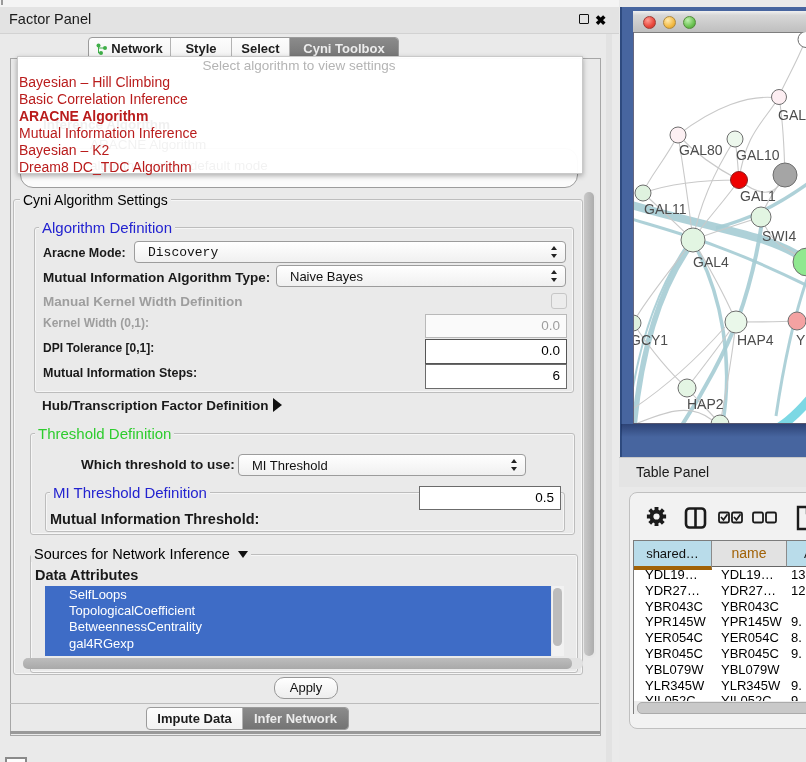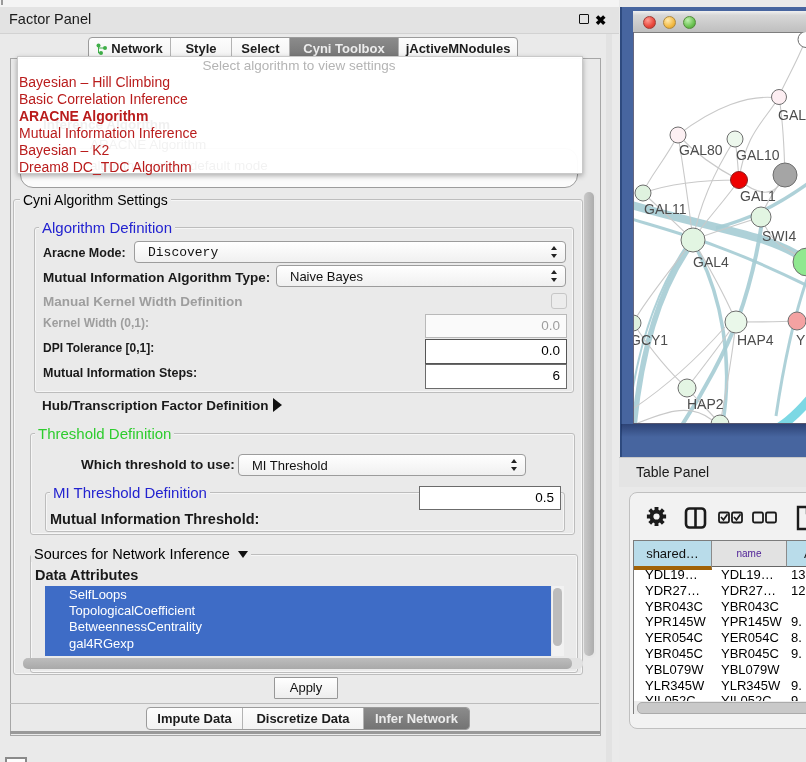--- a/index.html
+++ b/index.html
@@ -50,21 +50,20 @@
 <div class="seg" style="left:88px;top:37px;">
   <div style="width:81px;"><svg width="12" height="12" viewBox="0 0 12 12" style="vertical-align:-2px;margin-right:3px;">
         <circle cx="2.5" cy="2.5" r="2" fill="#3fae48"></circle>
         <circle cx="9" cy="5" r="2" fill="#3fae48"></circle>
         <circle cx="5" cy="10" r="2" fill="#3fae48"></circle>
         <path d="M2.5 2.5 L2.5 10 L5 10 M2.5 5 L9 5" stroke="#3fae48" stroke-width="1" fill="none"></path>
       </svg>Network</div>
   <div style="width:60px;">Style</div>
   <div style="width:57px;">Select</div>
   <div class="sel" style="width:108px;">Cyni Toolbox</div>
-  <div style="width:118px;">jActiveMNodules</div>
 </div>
 
 <div class="abs" style="left:20px;top:148px;width:556px;height:38px;border:1px solid #9c9c9c;border-radius:13px;background:#fbfbfb;"></div>
 
 <div class="grp" style="left:13px;top:199px;width:568px;height:474px;"></div>
 <div class="gtitle" style="left:20px;top:192px;font-size:14px;">Cyni Algorithm Settings</div>
 
 <div class="abs" style="left:583px;top:192px;width:13px;height:466px;background:#e7e7e7;border-radius:6px;"></div>
 <div class="abs" style="left:584px;top:192px;width:10px;height:464px;background:linear-gradient(90deg,#c9c9c9,#adadad);border-radius:5px;"></div>
 
@@ -127,27 +126,26 @@
 
 <div class="abs" style="left:45px;top:586px;width:506px;height:70px;background:#3e6cc6;overflow:hidden;">
   <div style="font-size:13px;color:#fff;padding-left:24px;line-height:16.2px;padding-top:1px;">SelfLoops<br>TopologicalCoefficient<br>BetweennessCentrality<br>gal4RGexp</div>
 </div>
 <div class="abs" style="left:552px;top:586px;width:12px;height:70px;background:#f2f2f2;"></div>
 <div class="abs" style="left:553px;top:588px;width:9px;height:58px;background:#bcbcbc;border-radius:5px;"></div>
 
 <div class="abs" style="left:23px;top:658px;width:560px;height:11px;background:#e2e2e2;border-radius:5px;"></div>
 <div class="abs" style="left:23px;top:658px;width:549px;height:11px;background:linear-gradient(#bdbdbd,#a9a9a9);border-radius:5px;"></div>
 
-<div class="abs" style="left:274px;top:677px;width:62px;height:20px;border:1px solid #979797;border-radius:1px;background:linear-gradient(#ffffff,#ededed);text-align:center;font-size:13px;line-height:20px;color:#111;">Apply</div>
+<div class="abs" style="left:274px;top:677px;width:62px;height:20px;border:1px solid #979797;border-radius:10px;background:linear-gradient(#ffffff,#ededed);text-align:center;font-size:13px;line-height:20px;color:#111;">Apply</div>
 
 <div class="abs" style="left:10px;top:703px;width:589px;height:1px;background:#bcbcbc;"></div>
 <div class="abs" style="left:10px;top:731px;width:590px;height:3px;background:#999999;"></div>
 <div class="seg" style="left:146px;top:707px;">
   <div style="width:95px;">Impute Data</div>
-  <div style="width:120px;">Discretize Data</div>
   <div class="sel" style="width:105px;">Infer Network</div>
 </div>
 
 <div class="abs" style="left:5px;top:757px;width:18px;height:12px;border:2px solid #8a8a8a;background:#fdfdfd;"></div>
 
 <div class="abs" style="left:17px;top:56px;width:564px;height:116px;background:rgba(255,255,255,0.97);
      border:1px solid #c9c9c9;box-shadow:0 2px 5px rgba(0,0,0,0.3);z-index:50;"></div>
 <div class="abs" style="left:17px;top:58px;width:564px;text-align:center;font-size:13.5px;color:#b4b4b4;z-index:51;">Select algorithm to view settings</div>
 <div class="abs" style="left:43px;top:117px;z-index:52;font-size:13.5px;font-weight:bold;color:rgba(40,40,40,0.07);white-space:nowrap;">Inference Algorithm</div>
 <div class="abs" style="left:90px;top:137px;z-index:52;font-size:13.5px;color:rgba(40,40,40,0.06);white-space:nowrap;">ARACNE Algorithm</div>
@@ -275,21 +273,21 @@
     <path d="M158 4 h9 l6 6 v16 h-15 z"></path>
     <path d="M167 4 v6 h6"></path>
   </g>
 </svg>
 </div>
 
 <div class="abs" style="left:633px;top:540px;width:173px;height:173px;background:#ffffff;border-left:1px solid #7c7c7c;border-top:1px solid #7c7c7c;overflow:hidden;">
   <div style="position:absolute;left:0;top:0;height:25px;width:77px;background:#b9dcea;border-right:1px solid #8b8b8b;border-bottom:4px solid #a16207;
        text-align:center;font-size:13px;line-height:25px;color:#111;">shared…</div>
   <div style="position:absolute;left:78px;top:0;height:25px;width:74px;background:#e2e2e2;border-right:1px solid #8b8b8b;border-bottom:1px solid #666;
-       text-align:center;font-size:10px;line-height:25px;color:#4c1d95;">name</div>
+       text-align:center;font-size:14px;line-height:25px;color:#a16207;">name</div>
   <div style="position:absolute;left:153px;top:0;height:25px;width:25px;background:#b9dcea;border-bottom:1px solid #666;
        text-align:left;font-size:13px;line-height:25px;color:#111;padding-left:17px;">A</div>
   <div style="position:absolute;left:11px;top:26px;font-size:13px;color:#000;line-height:15.8px;white-space:nowrap;">
     YDL19…<br>YDR27…<br>YBR043C<br>YPR145W<br>YER054C<br>YBR045C<br>YBL079W<br>YLR345W<br>YIL052C
   </div>
   <div style="position:absolute;left:87px;top:26px;font-size:13px;color:#000;line-height:15.8px;white-space:nowrap;">
     YDL19…<br>YDR27…<br>YBR043C<br>YPR145W<br>YER054C<br>YBR045C<br>YBL079W<br>YLR345W<br>YIL052C
   </div>
   <div style="position:absolute;left:157px;top:26px;font-size:13px;color:#000;line-height:15.8px;white-space:nowrap;">
     13<br>12<br><br>9.<br>8.<br>9.<br><br>9.<br>9.

